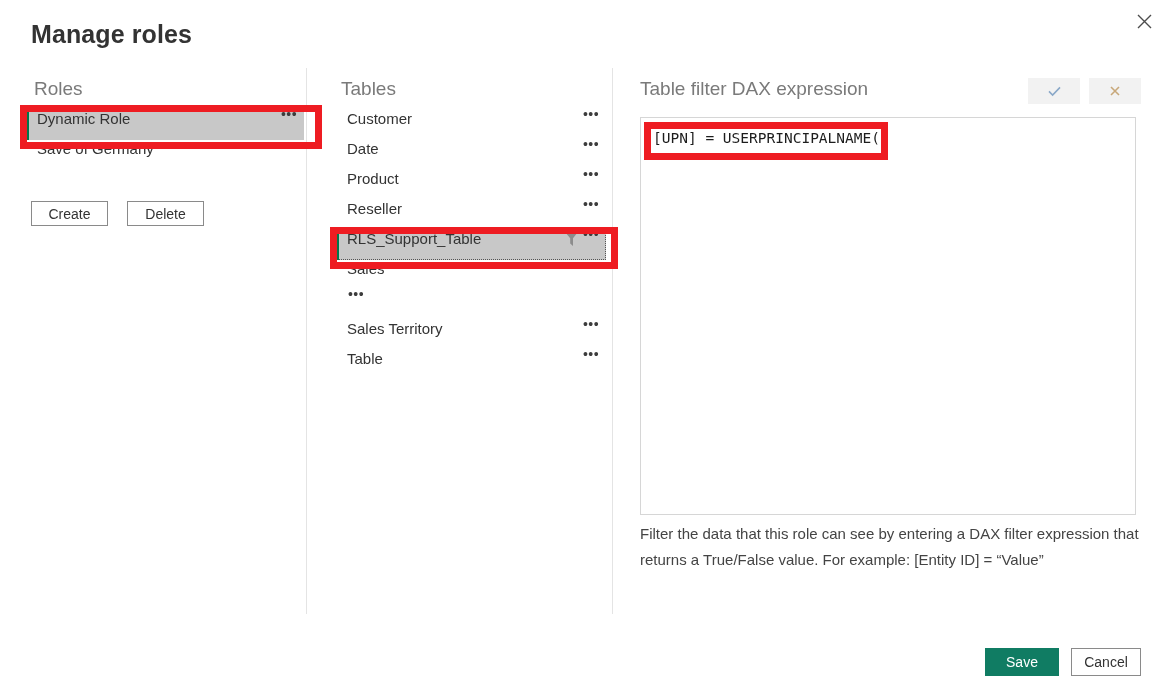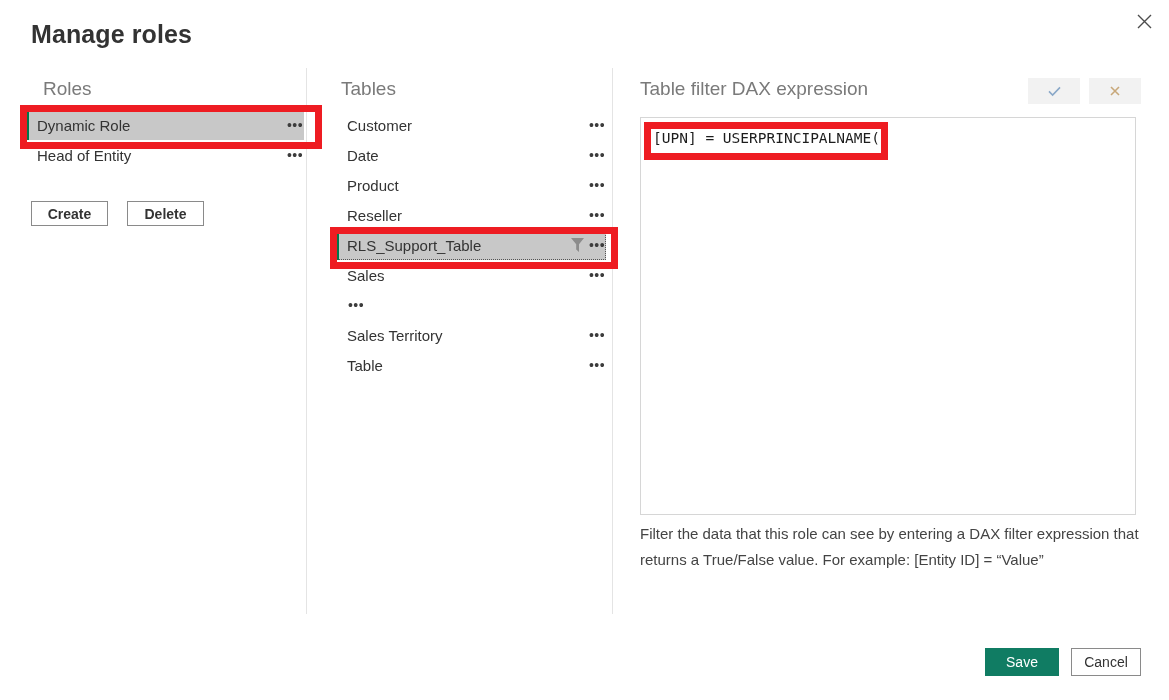--- a/index.html
+++ b/index.html
@@ -54,21 +54,21 @@
   }
 
   
   .col-heading {
     position: absolute;
     font-size: 19px;
     font-weight: 400;
     color: #7a7a7a;
     white-space: nowrap;
   }
-  #roles-heading  { left: 43px;  top: 78px; }
+  #roles-heading  { left: 34px;  top: 78px; }
   #tables-heading { left: 341px; top: 78px; }
   #dax-heading    { left: 640px; top: 78px; }
 
   
   .v-divider {
     position: absolute;
     top: 68px;
     width: 1px;
     height: 546px;
     background: #e4e4e4;
@@ -81,22 +81,22 @@
     position: absolute;
     top: 110px;
   }
   #roles-list  { left: 26px;  width: 278px; }
   #tables-list { left: 336px; width: 270px; }
 
   .list-row {
     position: relative;
     height: 30px;
     display: flex;
-    align-items: center;
     padding-left: 11px;
+    padding-right: 6px;
     font-size: 15px;
     color: #333333;
     cursor: default;
     box-sizing: border-box;
   }
   .list-row.selected {
     background: #c8c8c8;
   }
   .list-row.selected.focus-outline {
     outline: 1px dotted #555555;
@@ -156,21 +156,20 @@
     border: 1px solid #8a8a8a;
     font-family: "Liberation Sans", sans-serif;
     font-size: 14px;
     color: #333333;
     display: flex;
     align-items: center;
     justify-content: center;
     cursor: pointer;
     box-sizing: border-box;
     padding: 0 8px;
-    font-weight: bold;
   }
 
   
   .dax-tool-btn {
     position: absolute;
     top: 78px;
     width: 52px;
     height: 26px;
     background: #f2f2f2;
     border: none;
@@ -284,21 +283,21 @@
   <div class="col-heading" id="roles-heading">Roles</div>
 
   <div class="list" id="roles-list">
     <div class="list-row selected">
       <span class="accent-bar"></span>
       <span class="row-label">Dynamic Role</span>
       <span class="ellipsis-btn">•••</span>
     </div>
     <div class="list-row">
 
-      <span class="row-label">Head of Entity</span>
+      <span class="row-label">Save of Germany</span>
       <span class="ellipsis-btn">•••</span>
     </div>
   </div>
 
   <div id="roles-actions">
     <div class="std-btn">Create</div>
     <div class="std-btn">Delete</div>
   </div>
 
   <div class="col-heading" id="tables-heading">Tables</div>

